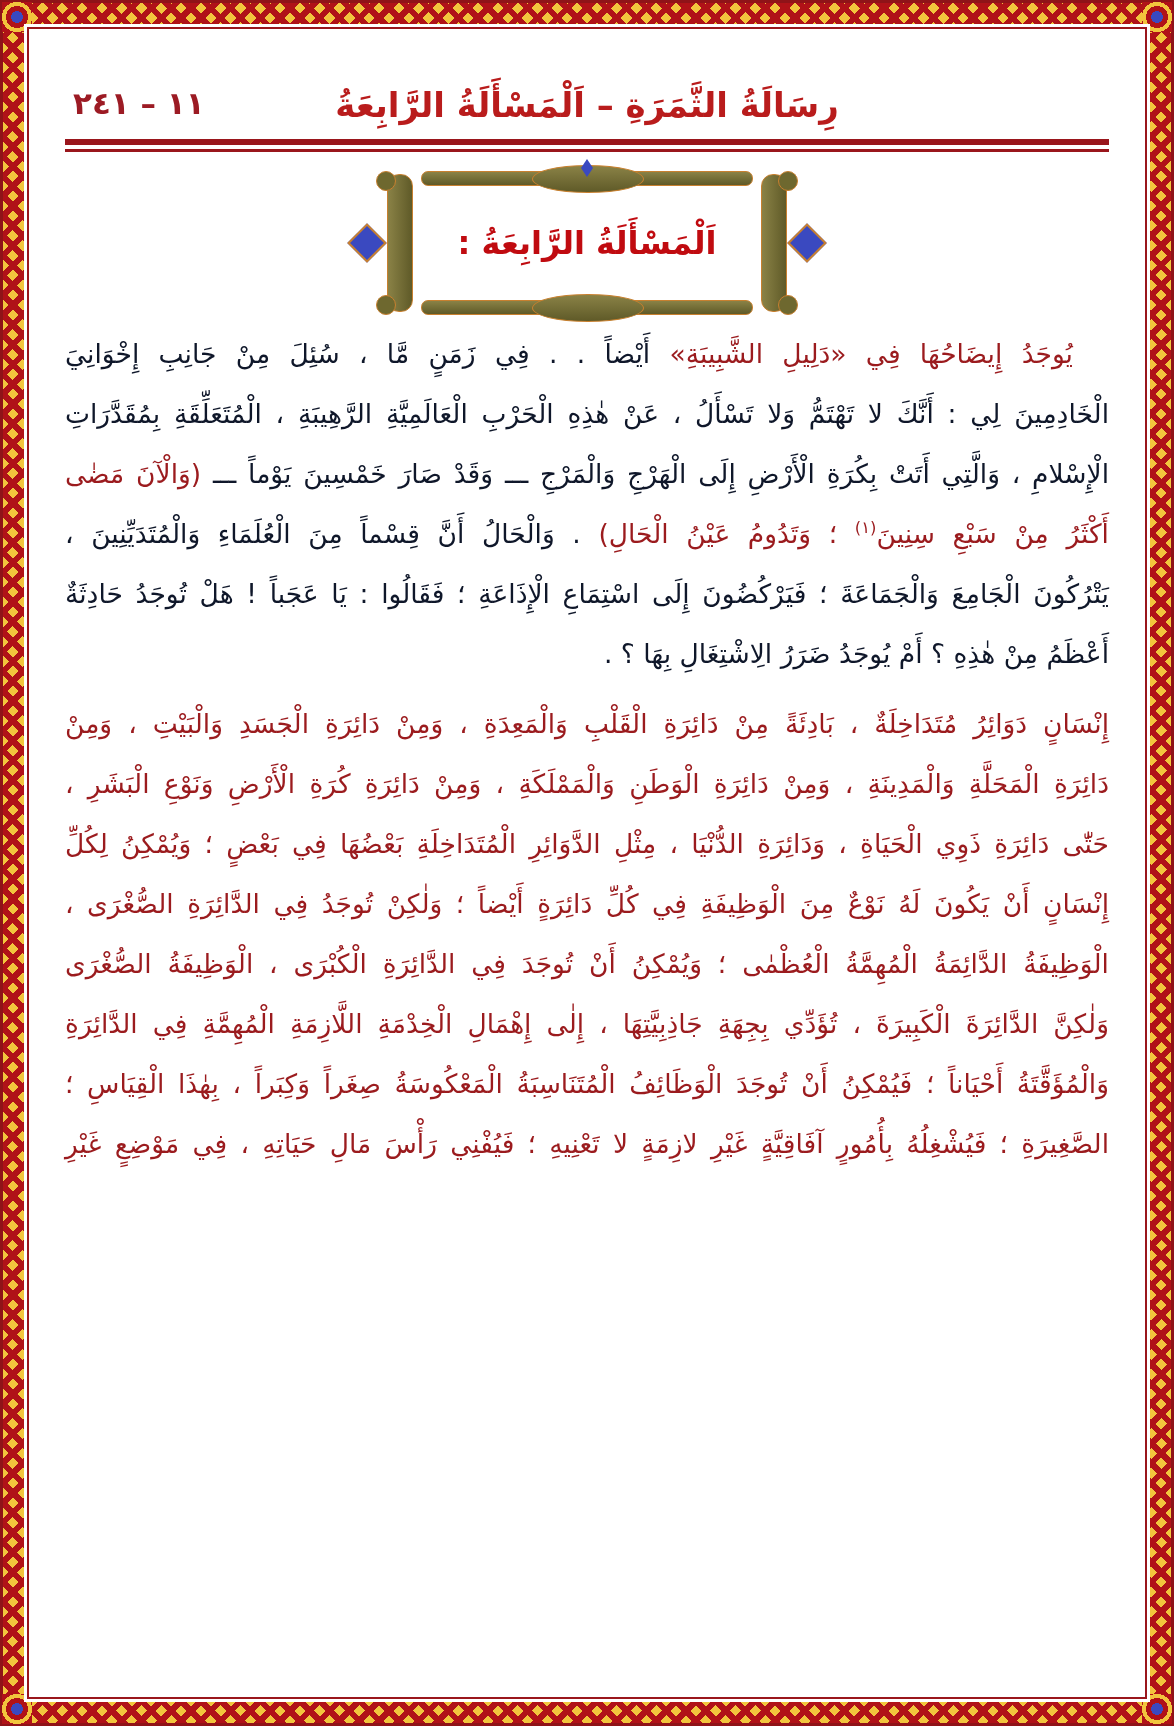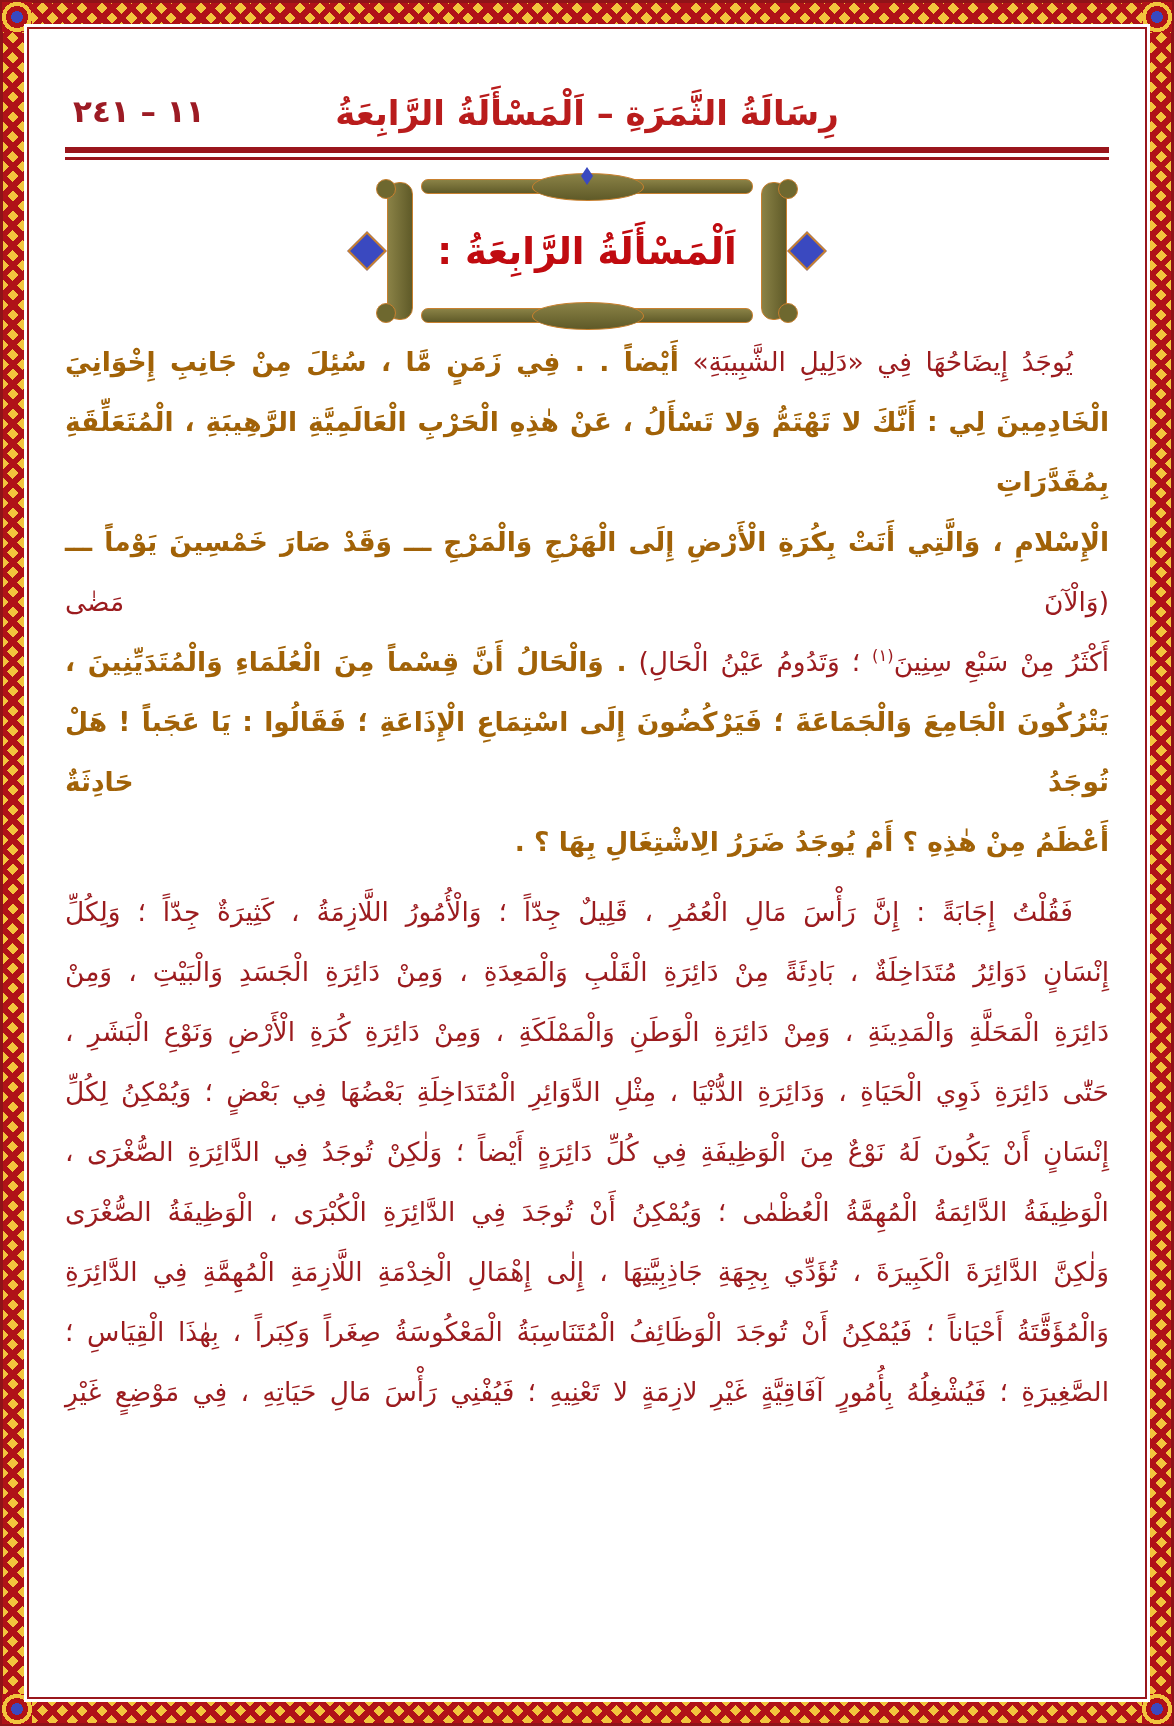--- a/index.html
+++ b/index.html
@@ -10,21 +10,21 @@
          background-image:
            repeating-linear-gradient(45deg,#b01218 0 6px,rgba(0,0,0,0) 6px 14px),
            repeating-linear-gradient(-45deg,#b01218 0 6px,rgba(0,0,0,0) 6px 14px);
          box-shadow:inset 0 0 0 1px #8f1318}
   .corner{position:absolute;width:30px;height:30px;
           background:radial-gradient(circle at 50% 50%,#3a49c0 0 6px,#b01218 6px 11px,#f2c53d 11px 15px,#b01218 15px)}
   .corner.tl{top:2px;left:2px}.corner.tr{top:2px;right:2px}
   .corner.bl{bottom:2px;left:2px}.corner.br{bottom:2px;right:2px}
   
   .page{position:absolute;inset:27px;background:#fff;border:2px solid #9a161c;
-        box-shadow:0 0 0 3px #fff;padding:8px 36px;box-sizing:border-box}
+        box-shadow:0 0 0 3px #fff;padding:0 36px;box-sizing:border-box}
   
   .header{position:relative;margin-top:52px;text-align:center;direction:rtl}
   .page-num{position:absolute;left:8px;top:4px;font-size:31px;font-weight:bold;color:#9c1b24;letter-spacing:2px}
   .h-title{font-size:34px;font-weight:bold;color:#b91c1c;line-height:48px}
   .rule{margin-top:10px;border-top:6px solid #9a161c;border-bottom:3px solid #9a161c;height:4px}
   
   .orn{position:relative;width:480px;height:150px;margin:16px auto 6px}
   .orn-bar{position:absolute;left:74px;right:74px;height:13px;
            background:linear-gradient(#8a8246,#5f5a28);border:1px solid #c8802f;border-radius:7px}
   .orn-bar.top{top:3px}.orn-bar.bottom{bottom:3px}
@@ -37,29 +37,29 @@
   .orn-side.left{left:40px}.orn-side.right{right:40px}
   .orn-side::before,.orn-side::after{content:"";position:absolute;width:18px;height:18px;border-radius:50%;
            background:#6e682f;border:1px solid #c8802f}
   .orn-side::before{top:-4px}.orn-side::after{bottom:-4px}
   .orn-side.left::before,.orn-side.left::after{left:-12px}
   .orn-side.right::before,.orn-side.right::after{right:-12px}
   .orn-blue{position:absolute;top:50%;width:24px;height:24px;transform:translateY(-50%) rotate(45deg);
            background:#3a49c0;border:2px solid #c8802f}
   .orn-blue.left{left:6px}.orn-blue.right{right:6px}
   .orn-title{position:absolute;inset:0;display:flex;align-items:center;justify-content:center;
-           font-size:37px;font-weight:bold;color:#c00b10;direction:rtl}
+           font-size:32px;font-weight:bold;color:#c00b10;direction:rtl}
   
   .body{margin-top:4px;direction:rtl}
   .para{margin-bottom:10px}
   .line{line-height:60px;font-size:26.5px;text-align:justify;text-align-last:justify;direction:rtl}
   .line.end{text-align:right;text-align-last:right}
   .line.indent{padding-right:36px}
   .seg.red{color:#9b1b1e;font-weight:normal}
-  .seg.black{color:#a16207;font-weight:bold}
+  .seg.black{color:#0f172a;font-weight:normal}
   sup.seg{font-size:0.62em;line-height:0}
 </style>
 </head>
 <body>
 
 <div class="canvas">
   <div class="chain"></div>
   <div class="corner tl"></div>
   <div class="corner tr"></div>
   <div class="corner bl"></div>
@@ -86,21 +86,20 @@
     <div class="body">
         <div class="para">
           <div class="line indent"><span class="seg red">يُوجَدُ إِيضَاحُهَا فِي «دَلِيلِ الشَّبِيبَةِ» </span><span class="seg black">أَيْضاً . . فِي زَمَنٍ مَّا ، سُئِلَ مِنْ جَانِبِ إِخْوَانِيَ</span></div>
           <div class="line"><span class="seg black">الْخَادِمِينَ لِي : أَنَّكَ لا تَهْتَمُّ وَلا تَسْأَلُ ، عَنْ هٰذِهِ الْحَرْبِ الْعَالَمِيَّةِ الرَّهِيبَةِ ، الْمُتَعَلِّقَةِ بِمُقَدَّرَاتِ</span></div>
           <div class="line"><span class="seg black">الْإِسْلامِ ، وَالَّتِي أَتَتْ بِكُرَةِ الْأَرْضِ إِلَى الْهَرْجِ وَالْمَرْجِ ـــ وَقَدْ صَارَ خَمْسِينَ يَوْماً ـــ </span><span class="seg red">(وَالْآنَ مَضٰى</span></div>
           <div class="line"><span class="seg red">أَكْثَرُ مِنْ سَبْعِ سِنِينَ</span><sup class="seg red">(١)</sup><span class="seg red"> ؛ وَتَدُومُ عَيْنُ الْحَالِ) </span><span class="seg black">. وَالْحَالُ أَنَّ قِسْماً مِنَ الْعُلَمَاءِ وَالْمُتَدَيِّنِينَ ،</span></div>
           <div class="line"><span class="seg black">يَتْرُكُونَ الْجَامِعَ وَالْجَمَاعَةَ ؛ فَيَرْكُضُونَ إِلَى اسْتِمَاعِ الْإِذَاعَةِ ؛ فَقَالُوا : يَا عَجَباً ! هَلْ تُوجَدُ حَادِثَةٌ</span></div>
           <div class="line end"><span class="seg black">أَعْظَمُ مِنْ هٰذِهِ ؟ أَمْ يُوجَدُ ضَرَرُ الِاشْتِغَالِ بِهَا ؟ .</span></div>
         </div>
         <div class="para">
-          <div class="line indent"><span class="seg red">فَقُلْتُ إِجَابَةً : إِنَّ رَأْسَ مَالِ الْعُمُرِ ، قَلِيلٌ جِدّاً ؛ وَالْأُمُورُ اللَّازِمَةُ ، كَثِيرَةٌ جِدّاً ؛ وَلِكُلِّ</span></div>
           <div class="line"><span class="seg red">إِنْسَانٍ دَوَائِرُ مُتَدَاخِلَةٌ ، بَادِئَةً مِنْ دَائِرَةِ الْقَلْبِ وَالْمَعِدَةِ ، وَمِنْ دَائِرَةِ الْجَسَدِ وَالْبَيْتِ ، وَمِنْ</span></div>
           <div class="line"><span class="seg red">دَائِرَةِ الْمَحَلَّةِ وَالْمَدِينَةِ ، وَمِنْ دَائِرَةِ الْوَطَنِ وَالْمَمْلَكَةِ ، وَمِنْ دَائِرَةِ كُرَةِ الْأَرْضِ وَنَوْعِ الْبَشَرِ ،</span></div>
           <div class="line"><span class="seg red">حَتّٰى دَائِرَةِ ذَوِي الْحَيَاةِ ، وَدَائِرَةِ الدُّنْيَا ، مِثْلِ الدَّوَائِرِ الْمُتَدَاخِلَةِ بَعْضُهَا فِي بَعْضٍ ؛ وَيُمْكِنُ لِكُلِّ</span></div>
           <div class="line"><span class="seg red">إِنْسَانٍ أَنْ يَكُونَ لَهُ نَوْعٌ مِنَ الْوَظِيفَةِ فِي كُلِّ دَائِرَةٍ أَيْضاً ؛ وَلٰكِنْ تُوجَدُ فِي الدَّائِرَةِ الصُّغْرَى ،</span></div>
           <div class="line"><span class="seg red">الْوَظِيفَةُ الدَّائِمَةُ الْمُهِمَّةُ الْعُظْمٰى ؛ وَيُمْكِنُ أَنْ تُوجَدَ فِي الدَّائِرَةِ الْكُبْرَى ، الْوَظِيفَةُ الصُّغْرَى</span></div>
           <div class="line"><span class="seg red">وَلٰكِنَّ الدَّائِرَةَ الْكَبِيرَةَ ، تُؤَدِّي بِجِهَةِ جَاذِبِيَّتِهَا ، إِلٰى إِهْمَالِ الْخِدْمَةِ اللَّازِمَةِ الْمُهِمَّةِ فِي الدَّائِرَةِ</span></div>
           <div class="line"><span class="seg red">وَالْمُؤَقَّتَةُ أَحْيَاناً ؛ فَيُمْكِنُ أَنْ تُوجَدَ الْوَظَائِفُ الْمُتَنَاسِبَةُ الْمَعْكُوسَةُ صِغَراً وَكِبَراً ، بِهٰذَا الْقِيَاسِ ؛</span></div>
           <div class="line"><span class="seg red">الصَّغِيرَةِ ؛ فَيُشْغِلُهُ بِأُمُورٍ آفَاقِيَّةٍ غَيْرِ لازِمَةٍ لا تَعْنِيهِ ؛ فَيُفْنِي رَأْسَ مَالِ حَيَاتِهِ ، فِي مَوْضِعٍ غَيْرِ</span></div>
         </div>
       </div>

